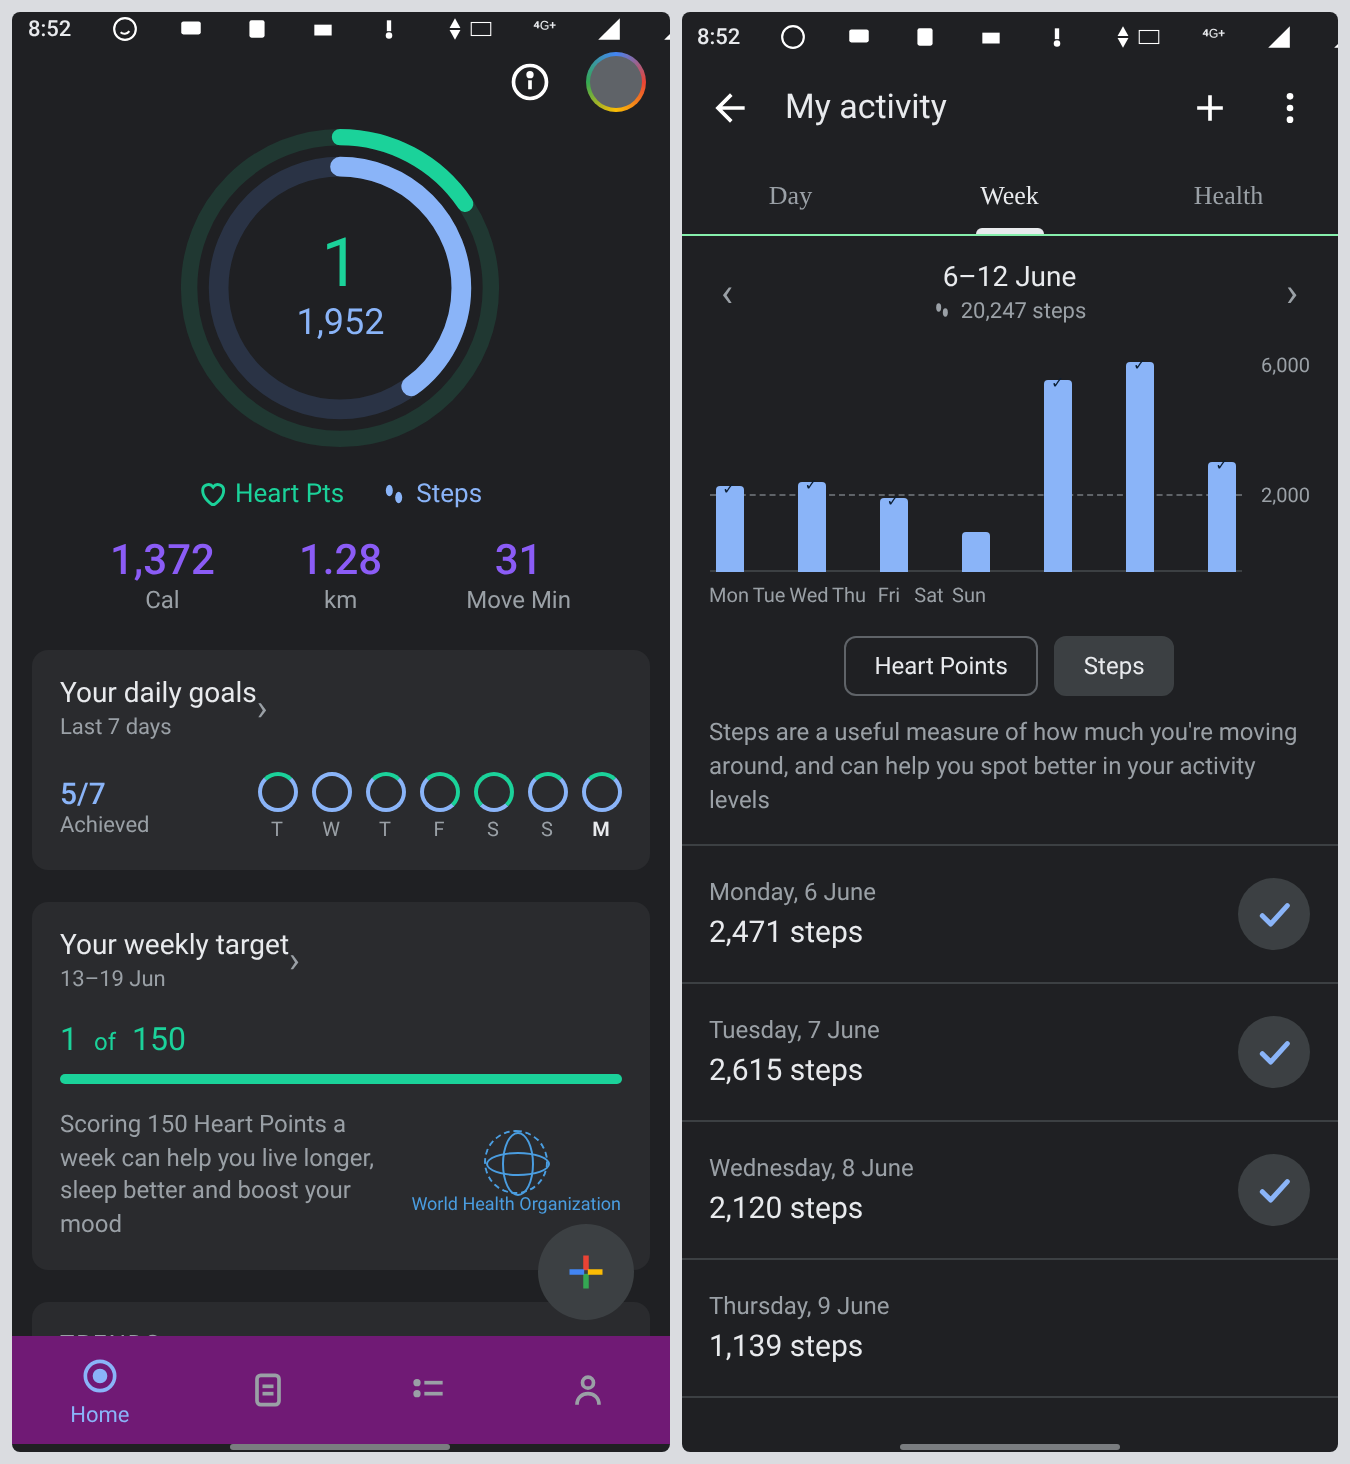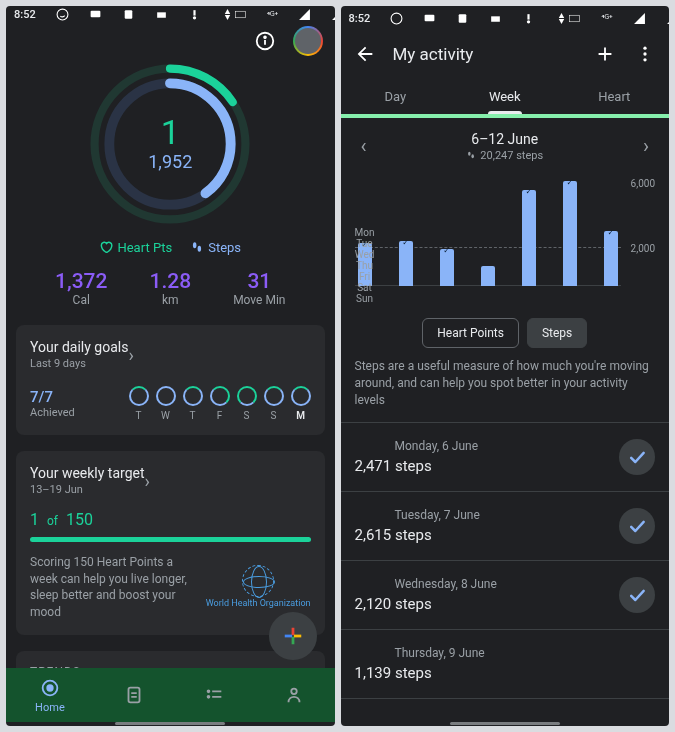--- a/index.html
+++ b/index.html
@@ -117,61 +117,61 @@
 
   .fab {
     position:absolute; bottom: 66px; right: 18px;
     width: 48px; height:48px; border-radius:50%;
     background:#3c4043; display:flex; align-items:center; justify-content:center;
   }
   .plus-multicolor svg { width:22px; height:22px; }
 
   .navbar {
     position: absolute; bottom: 4px; left:0; right:0;
-    height: 54px; background:#14532d;
+    height: 54px; background:#701a75;
     display:flex; justify-content:space-around; align-items:center;
     padding-bottom:0;
   }
   .nav-item { display:flex; flex-direction:column; align-items:center; gap:2px; color:#9aa0a6; font-size:11px; }
   .nav-item.active { color:#8ab4f8; }
   .nav-icon { width:22px; height:22px; }
 
   .handle { position:absolute; bottom:1px; left:50%; transform:translateX(-50%); width:110px; height:3px; background:#7a7d80; border-radius:2px; }
 
   
-  .tabs { display:flex; height:40px; border-bottom:4px solid #86efac; }
+  .tabs { display:flex; height:40px; border-bottom:1px solid #86efac;font-family:Liberation Serif, serif; }
   .tab { flex:1; display:flex; align-items:center; justify-content:center; font-size:13px; color:#9aa0a6; position:relative; }
   .tab.active { color:#e8eaed; }
   .tab.active::after { content:""; position:absolute; bottom:0; left:50%; transform:translateX(-50%); width:34px; height:3px; background:#e8eaed; border-radius:3px 3px 0 0;}
 
   .range-bar { display:flex; align-items:center; justify-content:space-between; padding: 10px 14px 6px; }
   .range-mid { display:flex; flex-direction:column; align-items:center; gap:2px;}
   .range-title { font-size:14px; }
   .range-sub { font-size:11px; color:#9aa0a6; display:flex; align-items:center; gap:4px; }
   .arrow-btn { color:#9aa0a6; font-size:20px; padding:6px;}
 
   .chart { position:relative; height: 130px; margin: 4px 14px 0; }
   .chart .ylabel { position:absolute; right:0; font-size:10px; color:#9aa0a6; }
   .bars { position:absolute; left:0; right:34px; bottom:18px; top:0; display:flex; justify-content:space-between; align-items:flex-end; }
   .bar-col { display:flex; flex-direction:column; align-items:center; width:20px; position:relative; }
   .bar { width:14px; background:#8ab4f8; border-radius:2px 2px 0 0; position:relative; }
   .bar .tick { position:absolute; top:-3px; left:50%; transform:translateX(-50%); font-size:8px; color:#0b1e33; }
   .baseline { position:absolute; left:0; right:34px; bottom:18px; height:1px; background:#3c4043; }
   .dashed { position:absolute; left:0; right:34px; border-top:1px dashed #5f6368; }
-  .bar-x { position:absolute; left:0; right:23px; bottom:0; display:flex; justify-content:flex-start;flex-direction:column; }
+  .bar-x { position:absolute; left:0; right:23px; bottom:0; display:flex; justify-content:flex-start; }
   .bar-x span { font-size:10px; color:#9aa0a6; width:20px; text-align:center; }
 
   .chip-row { display:flex; gap:8px; padding:14px 14px 10px; justify-content:center; }
   .chip { padding:7px 14px; font-size:12px; border-radius:6px; color:#e8eaed; border:1px solid #5f6368; }
   .chip.active { background:#3c4043; border-color:#3c4043; }
 
   .desc { font-size:12px; color:#9aa0a6; padding: 0 14px 14px; line-height:1.4; border-bottom:1px solid #3c4043;}
 
   .list-row { padding:16px 14px; border-bottom:1px solid #3c4043; display:flex; align-items:center; justify-content:space-between;}
-  .list-row .txt .d { font-size:12px; color:#9aa0a6;margin-left:40px; }
+  .list-row .txt .d { font-size:12px; color:#9aa0a6; }
   .list-row .txt .s { font-size:15px; color:#e8eaed; margin-top:4px;}
   .check-circle { width:36px; height:36px; border-radius:50%; background:#3c4043; display:flex; align-items:center; justify-content:center; color:#8ab4f8; }
 
   svg { display:block; }
 </style>
 </head>
 <body>
 
 <div class="phone">
 
@@ -294,27 +294,27 @@
         <div class="val">31</div>
         <div class="lbl">Move Min</div>
       </div>
     </div>
   </div>
 
   <div class="card">
     <div class="card-head">
       <div>
         <div class="card-title">Your daily goals</div>
-        <div class="card-sub">Last 9 days</div>
+        <div class="card-sub">Last 7 days</div>
       </div>
       <div class="chevron">›</div>
     </div>
     <div class="goal-row">
       <div class="goal-frac">
-        <div class="fr">7/7</div>
+        <div class="fr">5/7</div>
         <div class="lbl">Achieved</div>
       </div>
       <div class="goal-days">
         <div class="day">
             <div class="circle" style="border-top-color:#1bd29a"></div>
             <div class="letter">T</div>
           </div>
         <div class="day">
             <div class="circle"></div>
             <div class="letter">W</div>
@@ -498,21 +498,21 @@
           <circle cx="12" cy="5" r="2"></circle>
           <circle cx="12" cy="12" r="2"></circle>
           <circle cx="12" cy="19" r="2"></circle>
         </svg>
     </div>
   </div>
 
   <div class="tabs">
     <div class="tab">Day</div>
     <div class="tab active">Week</div>
-    <div class="tab">Heart</div>
+    <div class="tab">Health</div>
   </div>
 
   <div class="range-bar">
     <div class="arrow-btn">‹</div>
     <div class="range-mid">
       <div class="range-title">6–12 June</div>
       <div class="range-sub">
         <svg width="10" height="10" viewBox="0 0 24 24" fill="#9aa0a6">
             <ellipse cx="8" cy="9" rx="3" ry="5"></ellipse>
             <ellipse cx="16" cy="15" rx="3" ry="5"></ellipse>

